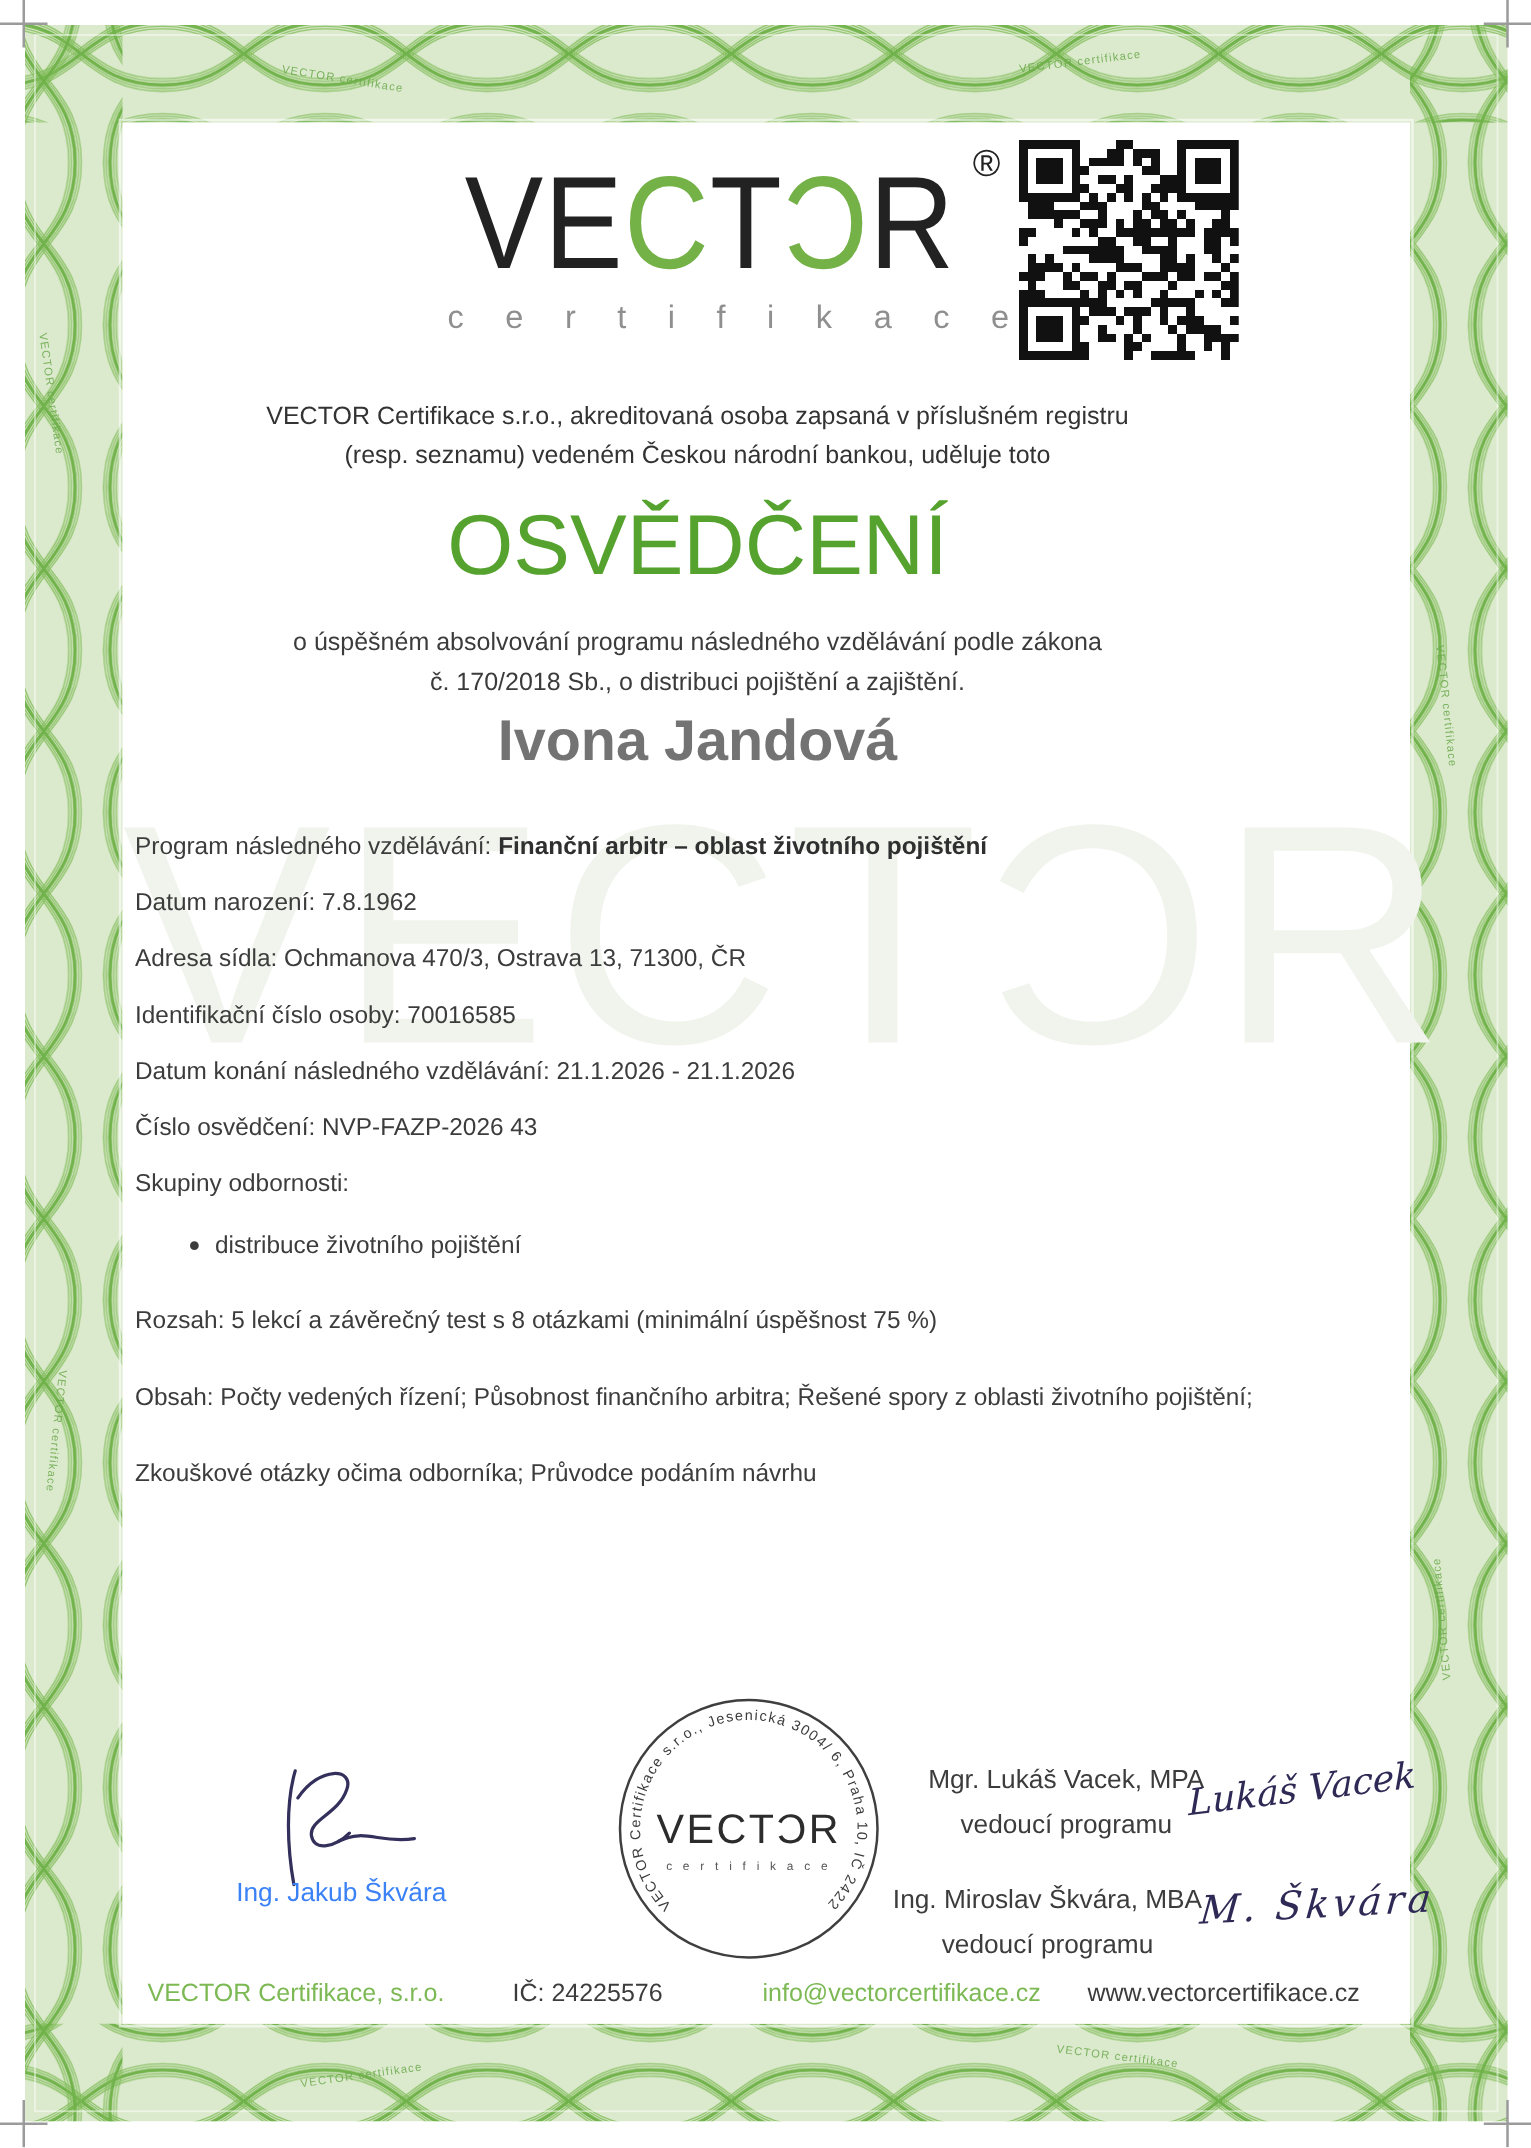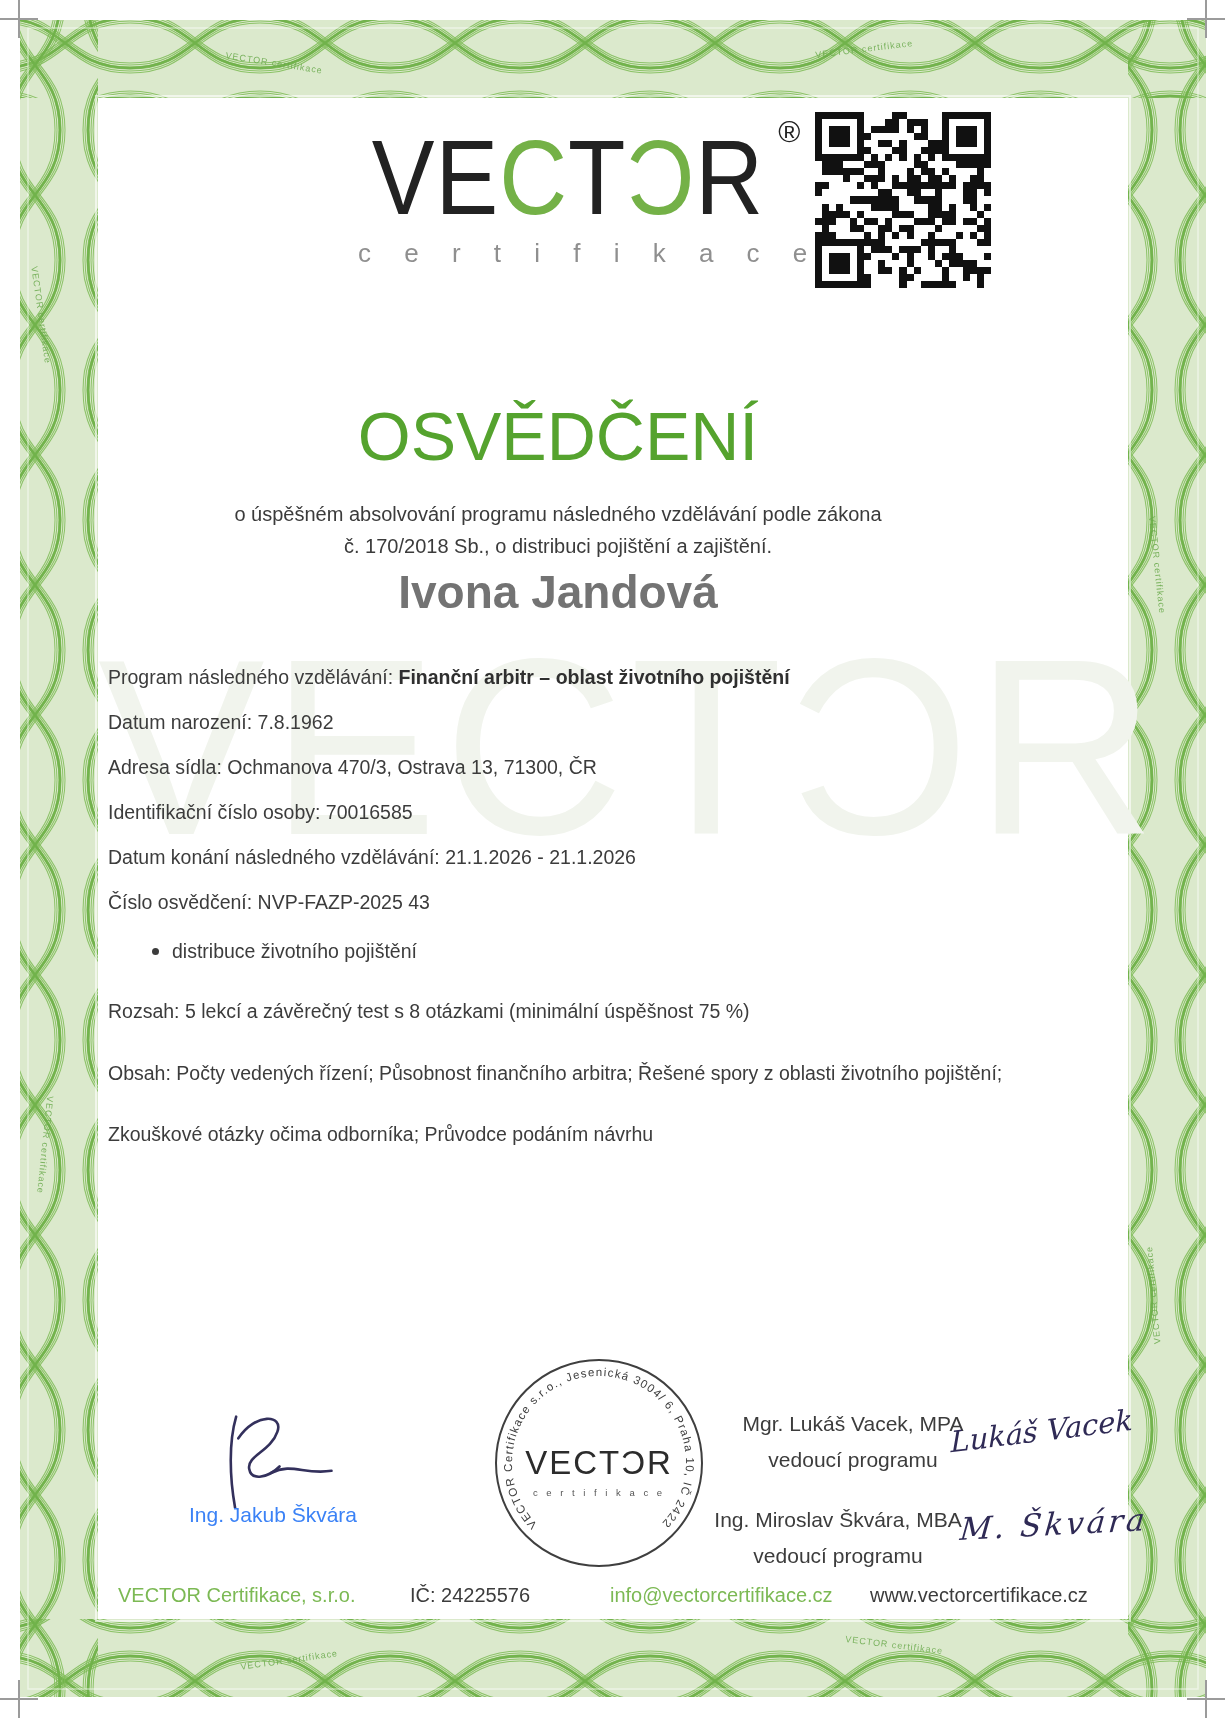--- a/index.html
+++ b/index.html
@@ -479,37 +479,42 @@
         <rect x="7" y="24" width="1" height="1" fill="#111"></rect>
         <rect x="12" y="24" width="1" height="1" fill="#111"></rect>
         <rect x="15" y="24" width="1" height="1" fill="#111"></rect>
         <rect x="16" y="24" width="1" height="1" fill="#111"></rect>
         <rect x="17" y="24" width="1" height="1" fill="#111"></rect>
         <rect x="18" y="24" width="1" height="1" fill="#111"></rect>
         <rect x="19" y="24" width="1" height="1" fill="#111"></rect>
         <rect x="23" y="24" width="1" height="1" fill="#111"></rect>
       </svg>
 
+    <div class="ccol header-text">
+      <div>VECTOR Certifikace s.r.o., akreditovaná osoba zapsaná v příslušném registru</div>
+      <div>(resp. seznamu) vedeném Českou národní bankou, uděluje toto</div>
+    </div>
 
     <div class="ccol cert-title">OSVĚDČENÍ</div>
 
     <div class="ccol cert-sub">
       <div>o úspěšném absolvování programu následného vzdělávání podle zákona</div>
       <div>č. 170/2018 Sb., o distribuci pojištění a zajištění.</div>
     </div>
 
     <div class="ccol recipient">Ivona Jandová</div>
 
     <div class="details">
       <p><span>Program následného vzdělávání: </span><b>Finanční arbitr – oblast životního pojištění</b></p>
       <p>Datum narození: 7.8.1962</p>
       <p>Adresa sídla: Ochmanova 470/3, Ostrava 13, 71300, ČR</p>
       <p>Identifikační číslo osoby: 70016585</p>
       <p>Datum konání následného vzdělávání: 21.1.2026 - 21.1.2026</p>
-      <p>Číslo osvědčení: NVP-FAZP-2025 43</p>
+      <p>Číslo osvědčení: NVP-FAZP-2026 43</p>
+      <p>Skupiny odbornosti:</p>
       <ul>
         <li>distribuce životního pojištění</li>
       </ul>
       <p>Rozsah: 5 lekcí a závěrečný test s 8 otázkami (minimální úspěšnost 75 %)</p>
       <p class="obsah">Obsah: Počty vedených řízení; Působnost finančního arbitra; Řešené spory z oblasti životního pojištění; Zkouškové otázky očima odborníka; Průvodce podáním návrhu</p>
     </div>
 
     <svg class="sig-scribble" viewBox="0 0 120 92">
       <g fill="none" stroke="#33305c" stroke-width="2.4" stroke-linecap="round">
         <path d="M26,6 C19,30 20,62 25,90"></path>

